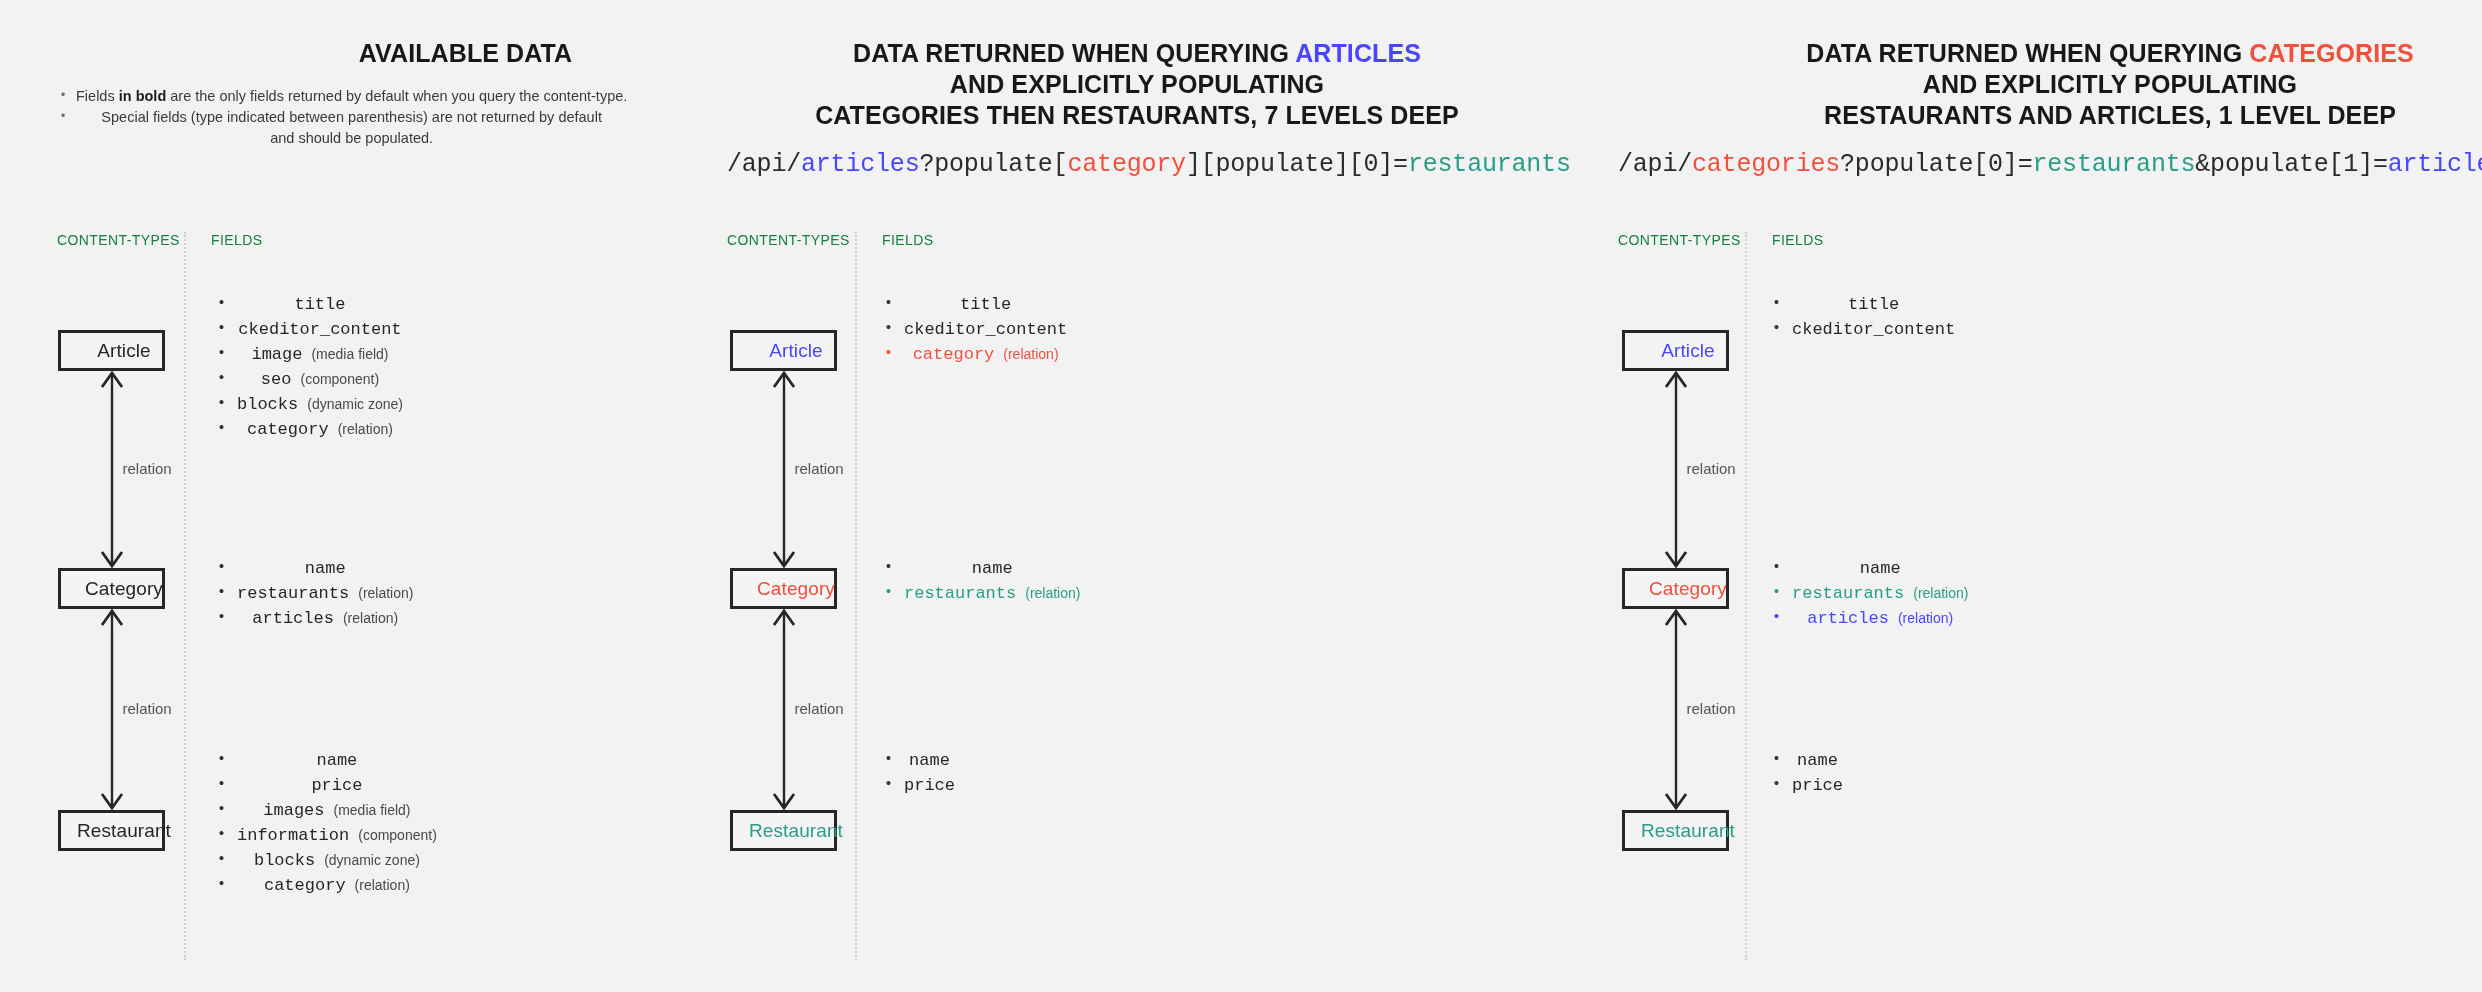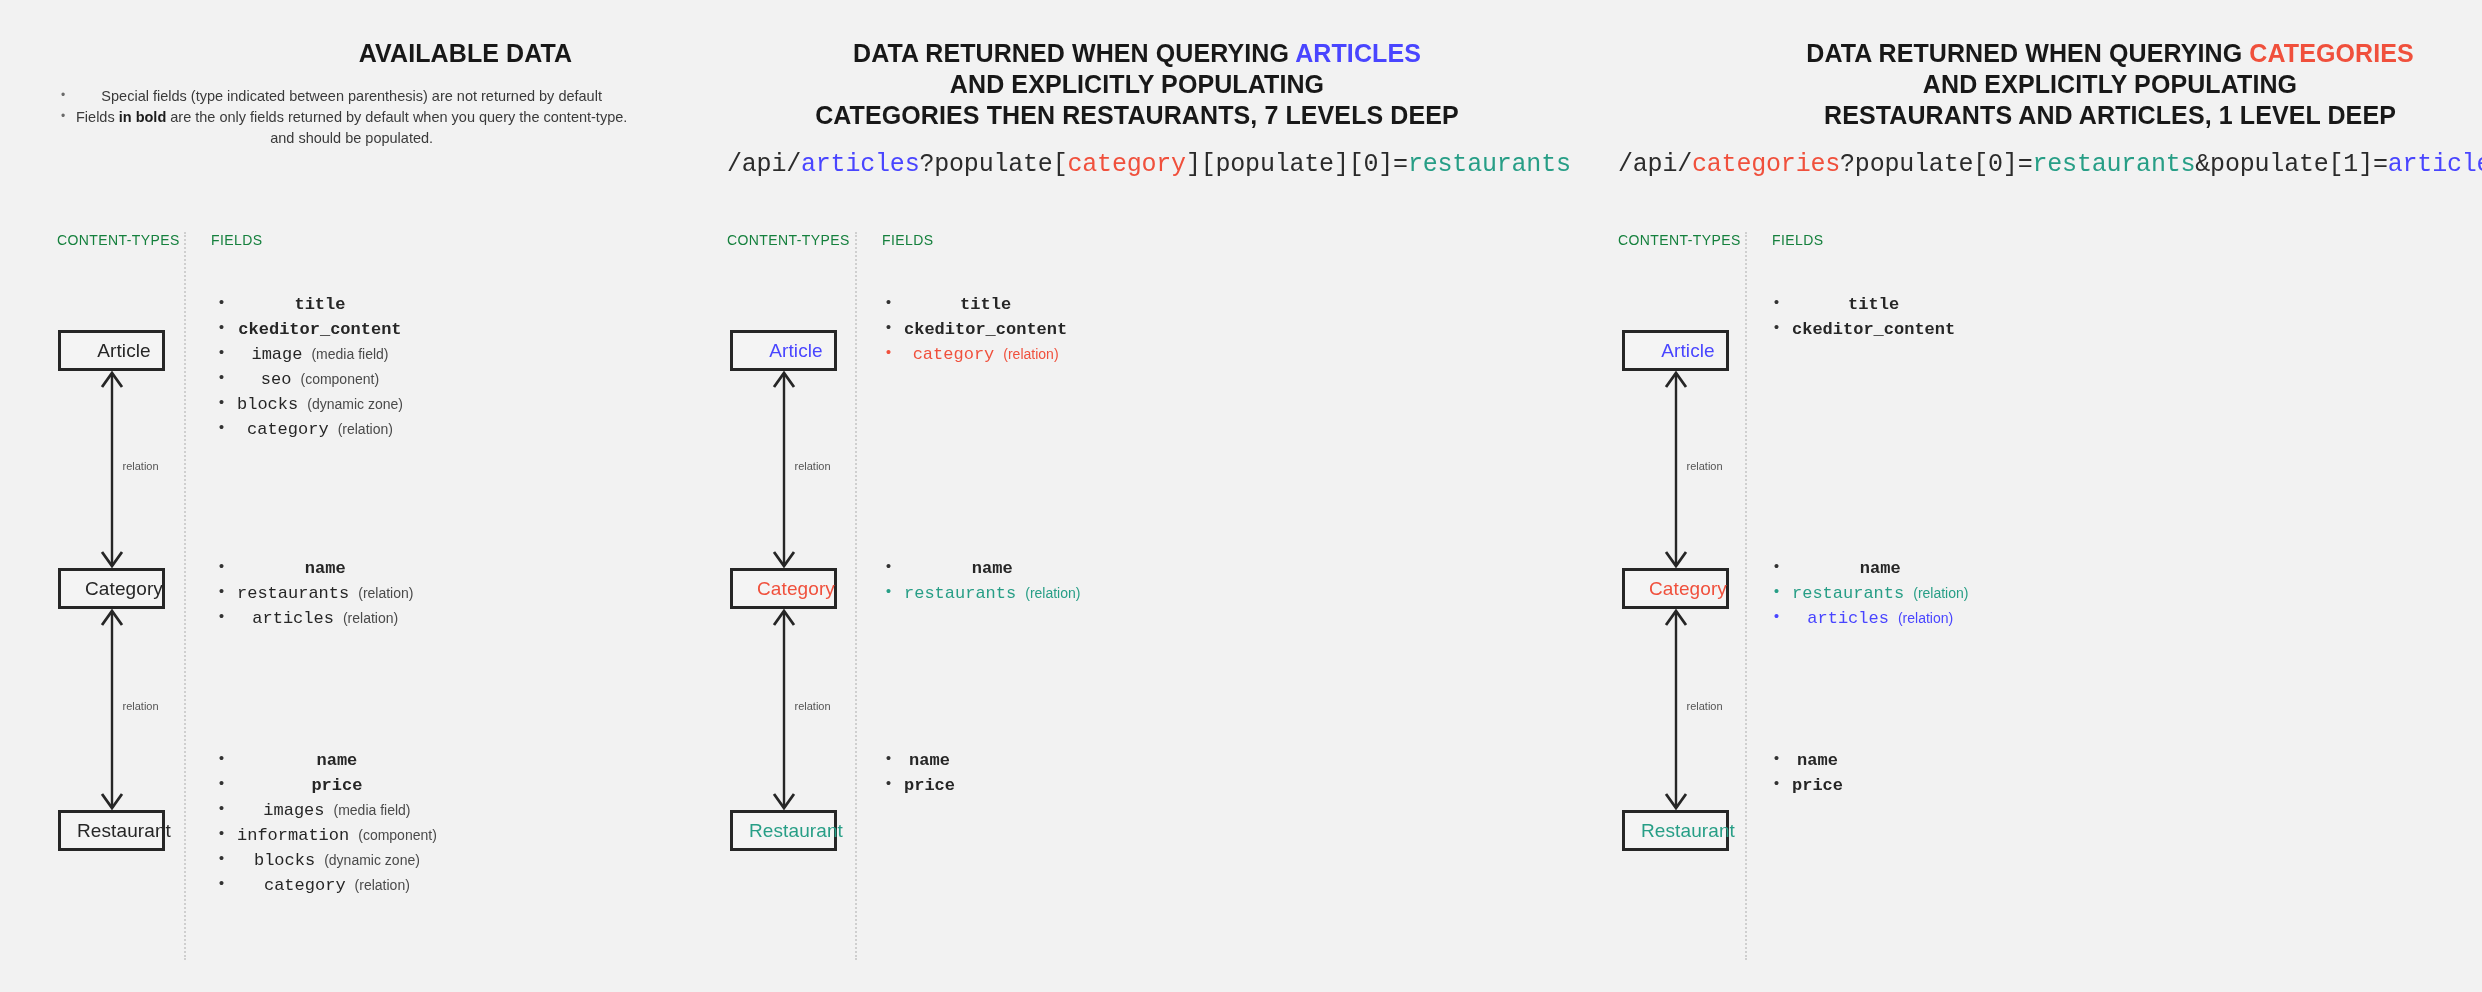--- a/index.html
+++ b/index.html
@@ -78,42 +78,42 @@
     font-size:19px;
     color:#262626;
     letter-spacing:.1px;
     padding-left:25px;
   }
   .ctbox.blue{color:#4945ff;}
   .ctbox.red{color:#f0503c;}
   .ctbox.teal{color:#279e86;}
   .rel-label{
     position:absolute;
-    font-size:11px;color:#555;
+    font-size:15px;color:#555;
     background:#f2f2f2;
     padding:0 5px;
     white-space:nowrap;
   }
 
   
   .fieldlist{
     position:absolute;
     font-family:"Liberation Mono",monospace;
     font-size:17px;
     line-height:25px;
     color:#262626;
     white-space:nowrap;
   }
   .fieldlist .row{position:relative;padding-left:24px;height:25px;}
   .fieldlist .row:before{
     content:"\2022";
     position:absolute;left:4px;top:-1px;
     font-size:15px;color:#333;
   }
-  .fieldlist .row.bold .fname{font-weight:bold;}
+  .fieldlist .row.bold .fname{font-weight:normal;}
   .fieldlist .ftype{
     font-family:"Liberation Sans",sans-serif;
     font-size:14px;
     color:#4a4a4a;
     margin-left:9px;
   }
   .fieldlist .row.red{color:#f0503c;}
   .fieldlist .row.red:before{color:#f0503c;}
   .fieldlist .row.red .ftype{color:#f0503c;}
   .fieldlist .row.teal{color:#279e86;}
@@ -124,22 +124,22 @@
   .fieldlist .row.blue .ftype{color:#4945ff;}
 </style>
 </head>
 <body>
 
 <div class="board">
     <div class="head" style="left: 57px; top: 38px; width: 817px;">
       <div class="head-title"><span>AVAILABLE DATA</span></div>
     </div>
     <ul class="bullets" style="position: absolute; left: 59px; top: 86px;">
+      <li>Fields <b>in bold</b> are the only fields returned by default when you query the content-type.</li>
       <li>Special fields (type indicated between parenthesis) are not returned by default</li>
-      <li>Fields <b>in bold</b> are the only fields returned by default when you query the content-type.</li>
       <li class="sub">and should be populated.</li>
     </ul>
     <div class="caption" style="left: 57px;">CONTENT-TYPES</div>
     <div class="caption" style="left: 211px;">FIELDS</div>
     <div class="dotted" style="left: 184px;"></div>
     <div class="ctbox" style="left: 58px; top: 330px;">
       <span>Article</span>
     </div>
     <svg width="40" height="197" style="position: absolute; left: 91.5px; top: 371px;">
       <line x1="20" y1="2" x2="20" y2="195" stroke="#262626" stroke-width="2.4"></line>

